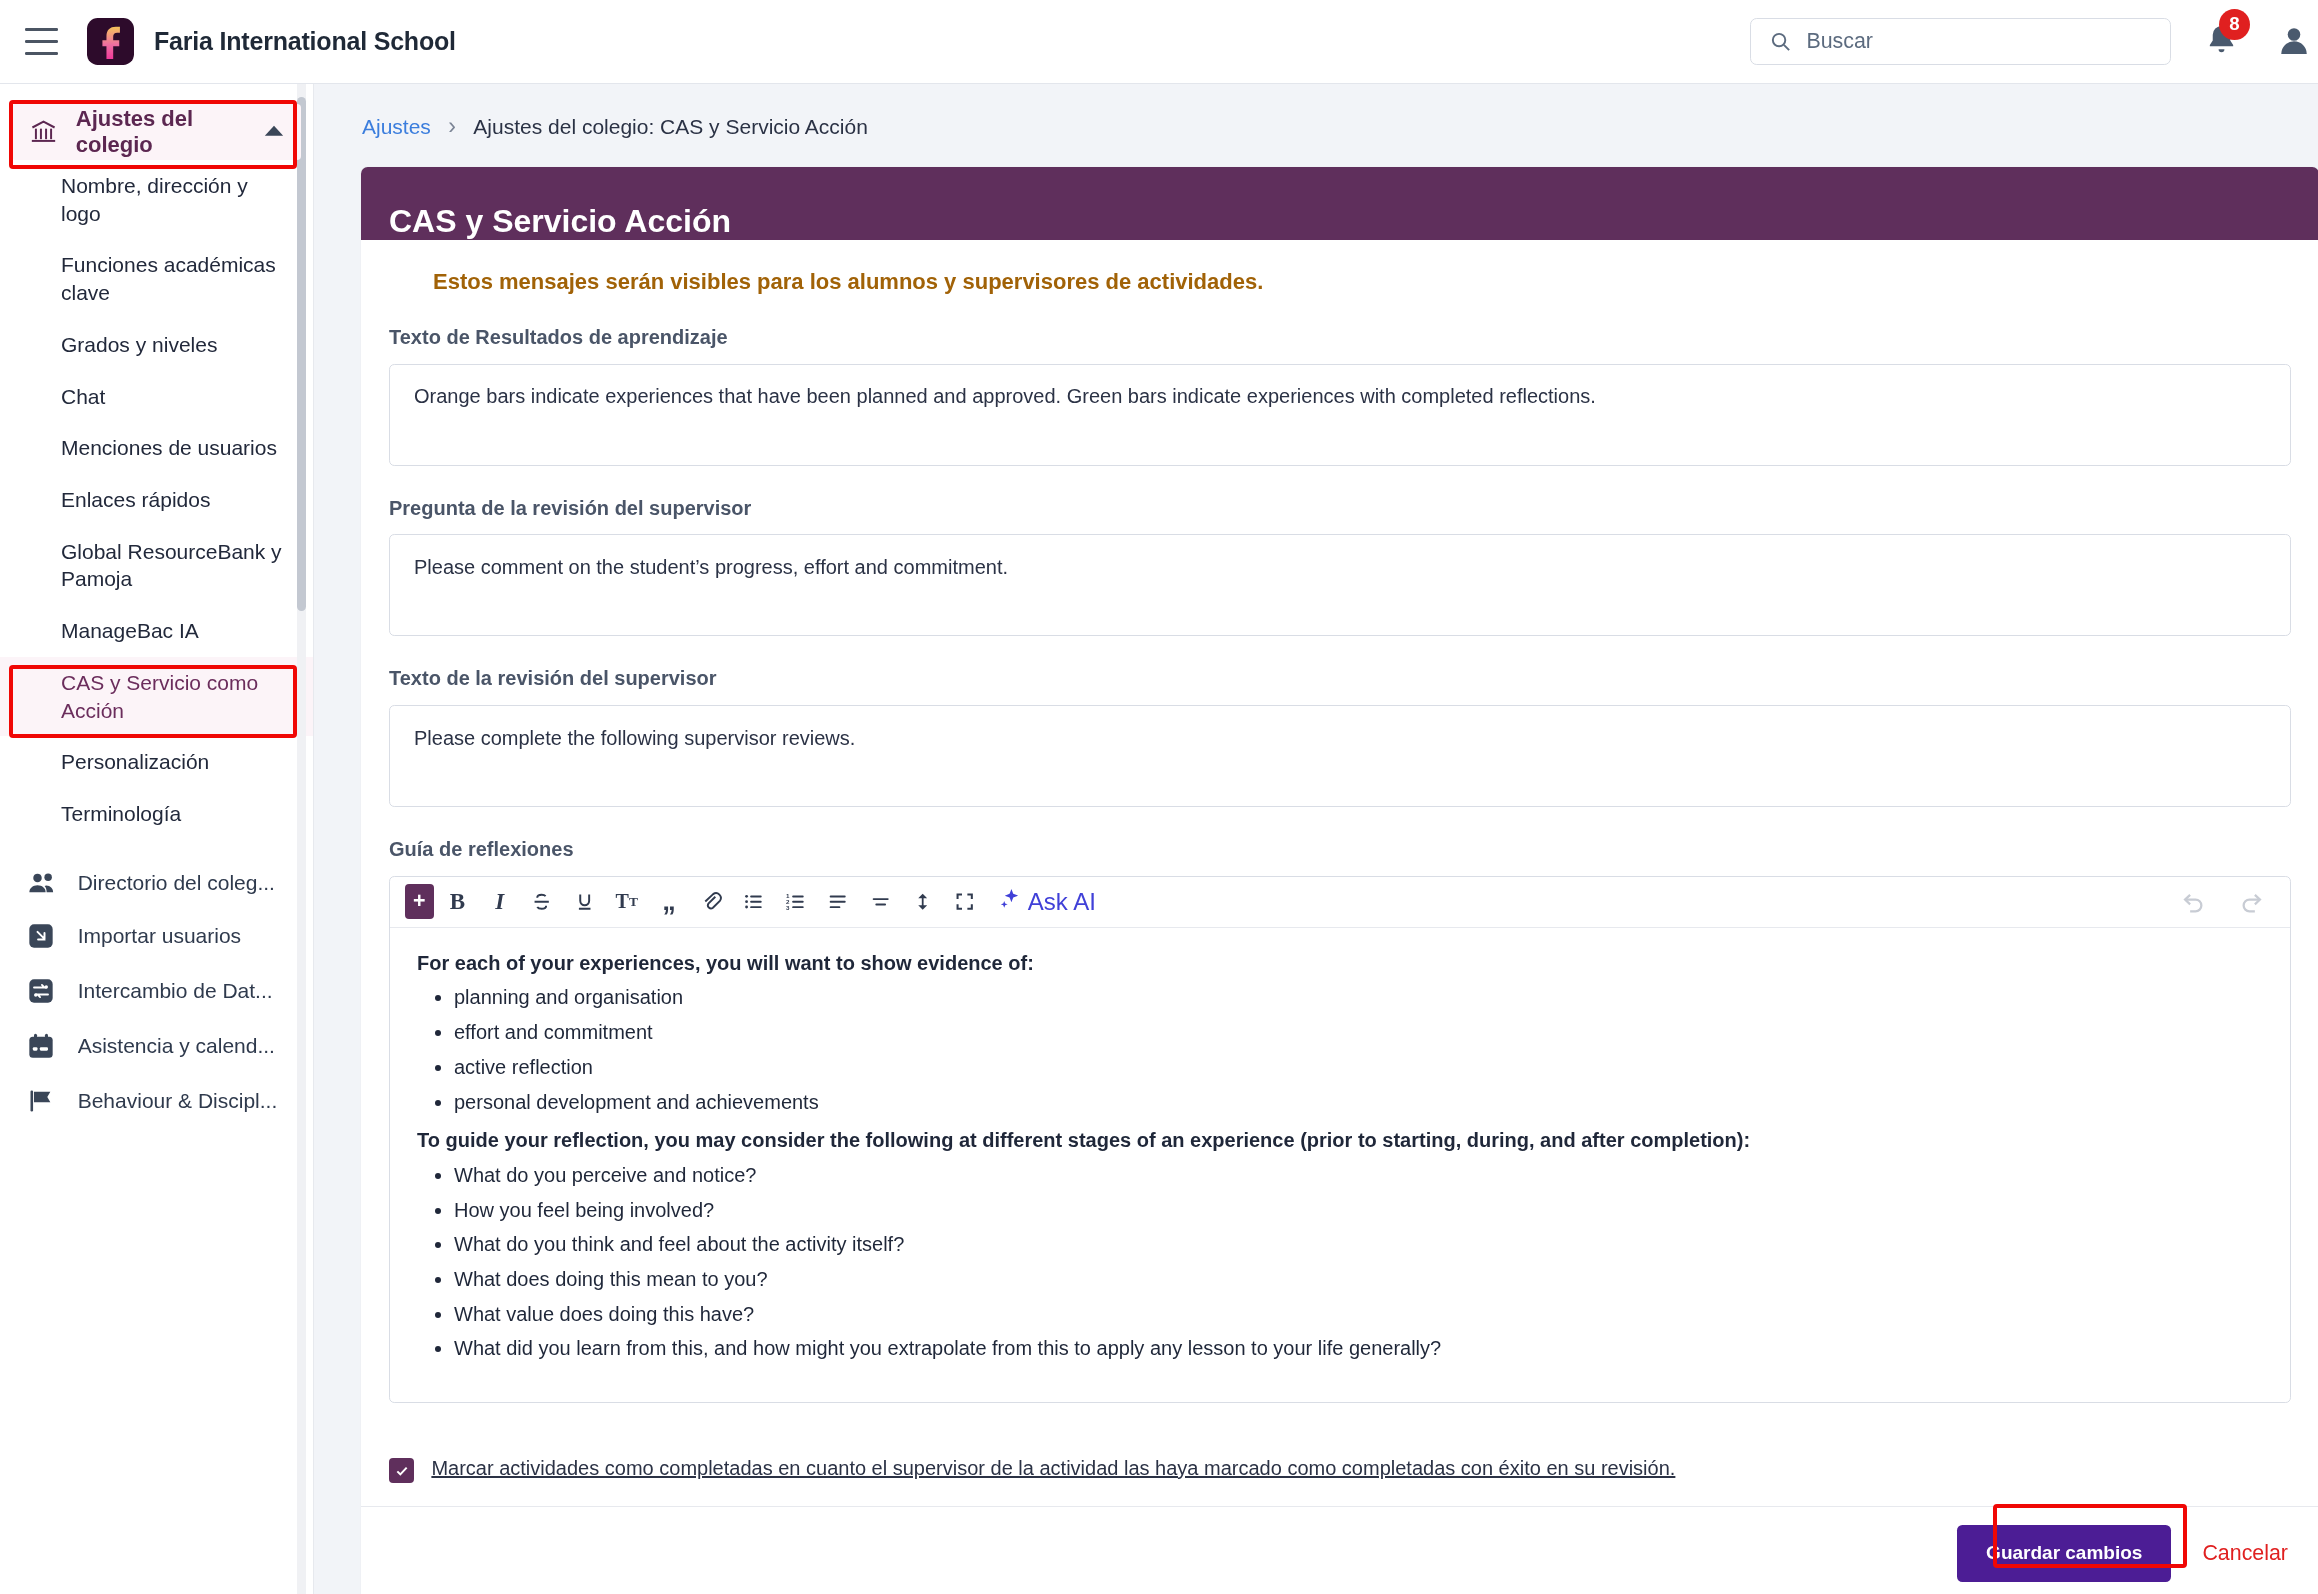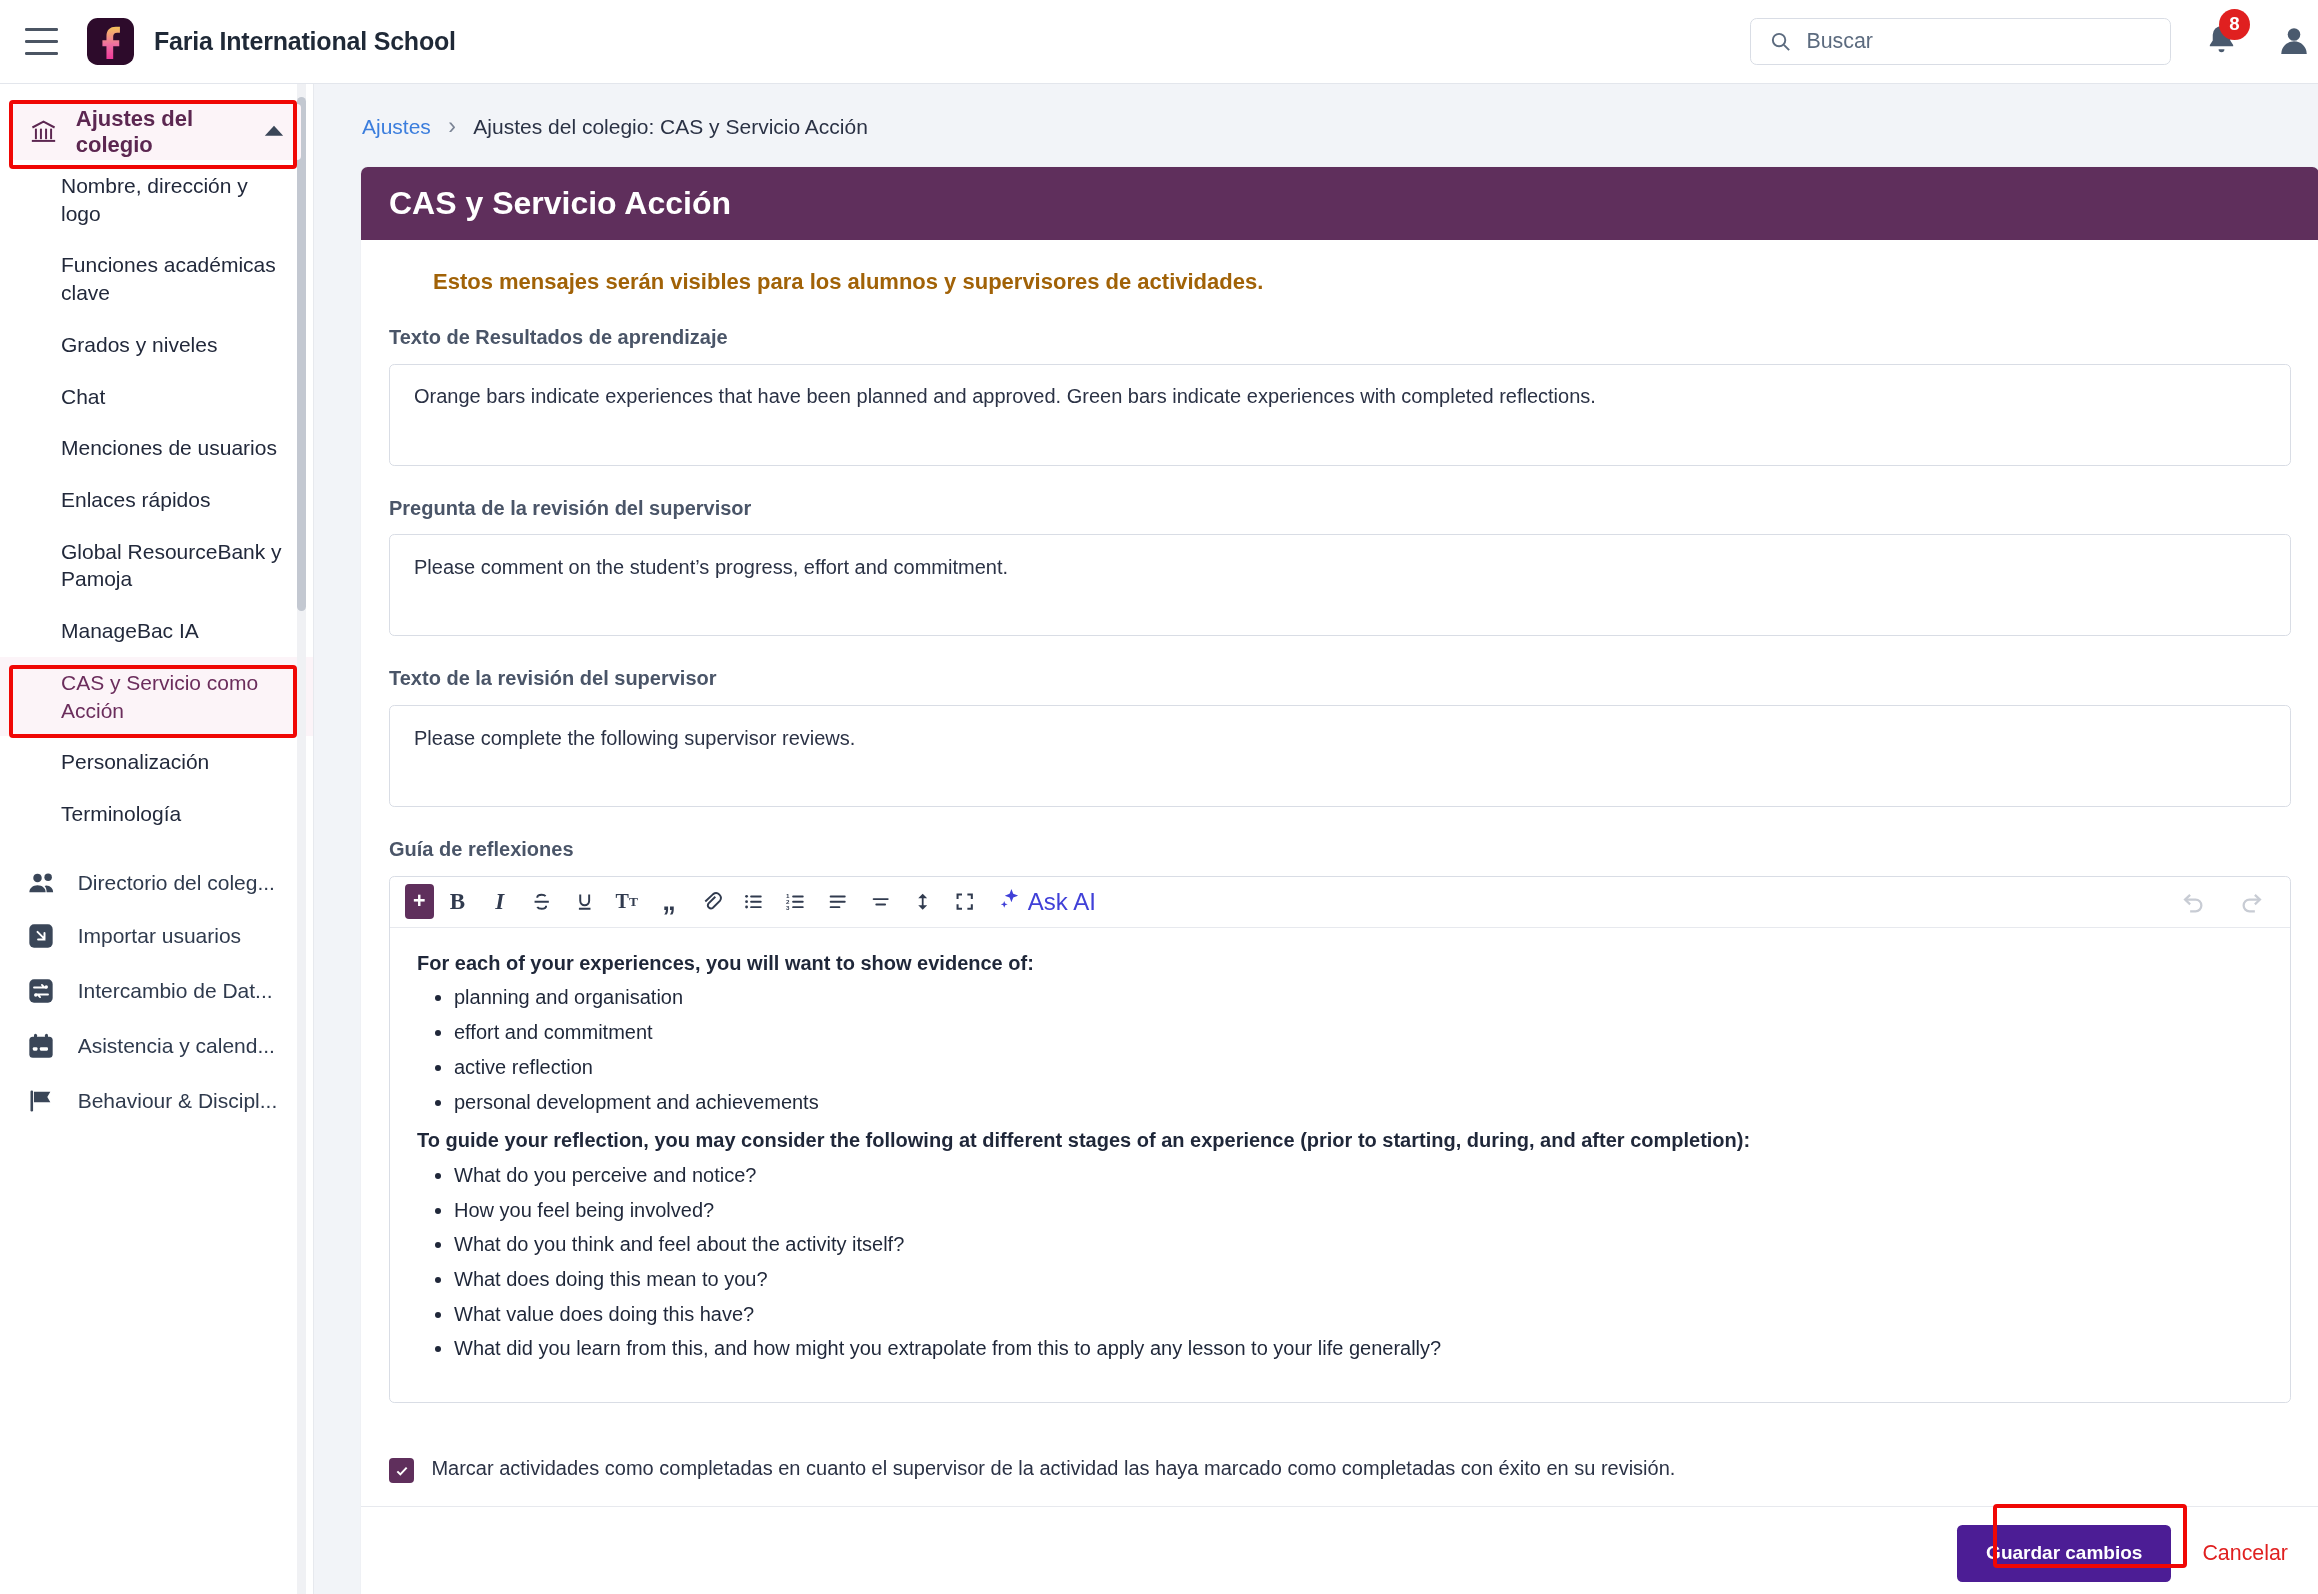--- a/index.html
+++ b/index.html
@@ -156,21 +156,21 @@
     margin: 27px 0 0 47px;
     width: 1958px;
     background: #ffffff;
     border-radius: 6.7px 6.7px 0 0;
     box-shadow: 0 0.7px 2px rgba(0,0,0,.06);
   }
   .card-header {
     background: #5f2f5c;
     border-radius: 6.7px 6.7px 0 0;
     height: 73px;
-    display: flex; align-items: center;
+    display: flex; align-items: flex-end;
     padding-left: 28px;
   }
   .card-title { color: #fff; font-size: 32px; font-weight: 700; }
 
   .card-body { padding: 29px 28px 0 28px; }
   .intro {
     font-size: 22px; color: #a16207; font-weight: 600;
     margin-bottom: 31px;
     margin-left: 44px;
   }
@@ -227,21 +227,21 @@
     display: flex; align-items: flex-start;
     padding: 25px 28px 23px 28px;
   }
   .chk {
     width: 25px; height: 25px; border-radius: 4px;
     background: #5f2f5c;
     display:flex; align-items:center; justify-content:center;
     flex: none; margin-top: 1.3px; cursor: pointer;
   }
   .chk svg { display:block; }
-  .chk-label { margin-left: 17.4px; font-size: 20px; color: #2b3245; }
+  .chk-label { margin-left: 17.4px; font-size: 20px; color: #2b3245; text-decoration: underline; }
 
   .card-footer {
     border-top: 1.3px solid #e7e9ee;
     height: 93px;
     display: flex; align-items: center; justify-content: flex-end;
     padding-right: 31px; gap: 31px;
     background: #fff;
   }
   .btn-save {
     background: #4c1d95; color: #fff;

